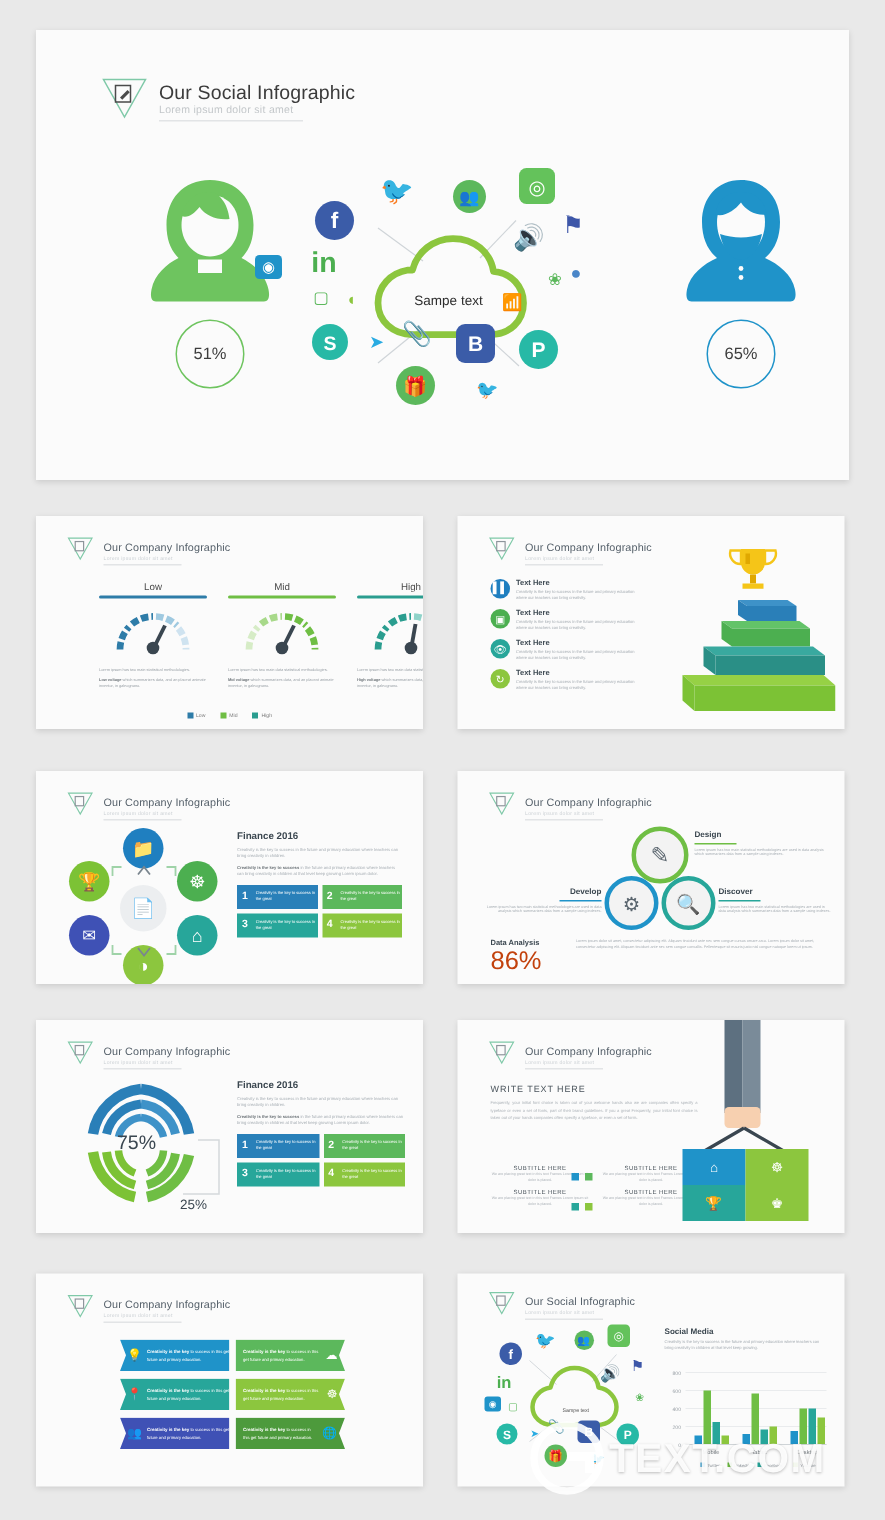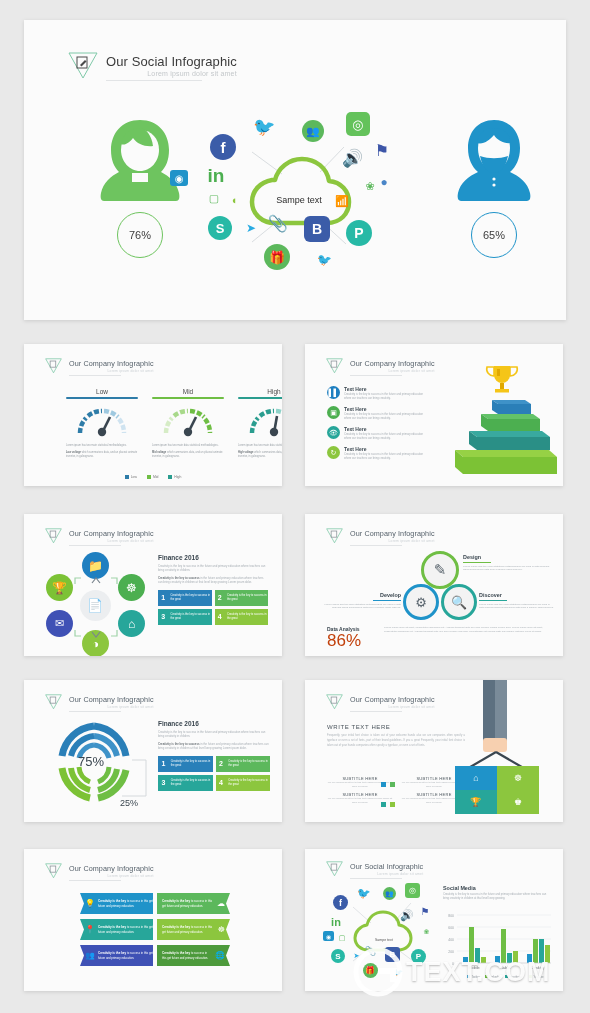--- a/index.html
+++ b/index.html
@@ -11,21 +11,21 @@
     position: relative;
   }
   .slide {
     background: #fbfbfb;
     position: absolute;
     box-shadow: 0 1px 4px rgba(0,0,0,0.13);
     overflow: hidden;
   }
   
   #hero { left: 24px; top: 20px; width: 542px; height: 300px; }
-  .brand { position: absolute; display: flex; align-items: center; gap: 6px; text-align: right; }
+  .brand { position: absolute; display: flex; align-items: center; gap: 6px; }
   .brand-text .t1 { font-size: 13px; color: #3b3b3b; letter-spacing: .1px; }
   .brand-text .t2 { font-size: 7px; color: #c3c7ca; margin-top: 1px; letter-spacing: .2px;}
   .brand-text .rule { width: 96px; height: 1px; background: #e2e4e6; margin-top: 3px; }
   .mini .t1 { font-size: 7.2px; color: #55606a; }
   .mini .t2 { font-size: 3.4px; color: #ccd1d5; }
   .mini .rule { width: 52px; margin-top: 2px; }
 
   .avatar-wrap { position: absolute; text-align: center; }
   .pct-circle {
     width: 46px; height: 46px; border-radius: 50%;
@@ -113,21 +113,21 @@
       <svg width="100" height="86" viewBox="0 0 100 86">
         <g fill="#6ec45f">
           <path d="M50 4c-18 0-29 13-29 30 0 10 3 17 8 22-8 4-16 11-18 21-1 5 0 8 3 8h72c3 0 4-3 3-8-2-10-10-17-18-21 5-5 8-12 8-22C79 17 68 4 50 4z"></path>
         </g>
         <path d="M50 14c-12 0-19 9-19 20 0 11 8 21 19 21s19-10 19-21c0-11-7-20-19-20z" fill="#fbfbfb"></path>
         <path d="M50 12c-11 0-17 7-19 16 4 2 9-2 12-6 4 6 12 9 20 8-1-10-7-18-13-18z" fill="#6ec45f"></path>
         <path d="M42 57h16v9H42z" fill="#fbfbfb"></path>
       </svg>
     </span>
     <div class="pct-circle" style="border:1.5px solid #6ec45f;">
-      <span>76%</span>
+      <span>51%</span>
     </div>
   </div>
 
   <div class="avatar-wrap" style="left:412px; top:96px; width:116px;">
     <span>
       <svg width="100" height="86" viewBox="0 0 100 86">
         <path d="M50 4c-16 0-26 12-26 28 0 11 4 19 10 24-9 4-18 11-20 21-1 5 0 8 3 8h66c3 0 4-3 3-8-2-10-11-17-20-21 6-5 10-13 10-24C76 16 66 4 50 4z" fill="#1f93c9"></path>
         <path d="M50 15c-10 0-16 7-16 17 0 12 7 22 16 22s16-10 16-22c0-10-6-17-16-17z" fill="#fbfbfb"></path>
         <path d="M36 40c2 10 7 17 14 17s12-7 14-17c-9 3-19 3-28 0z" fill="#1f93c9"></path>
         <path d="M50 12c-10 0-16 6-17 15 6 2 13-3 17-8 3 5 10 9 17 8-1-9-7-15-17-15z" fill="#1f93c9"></path>

